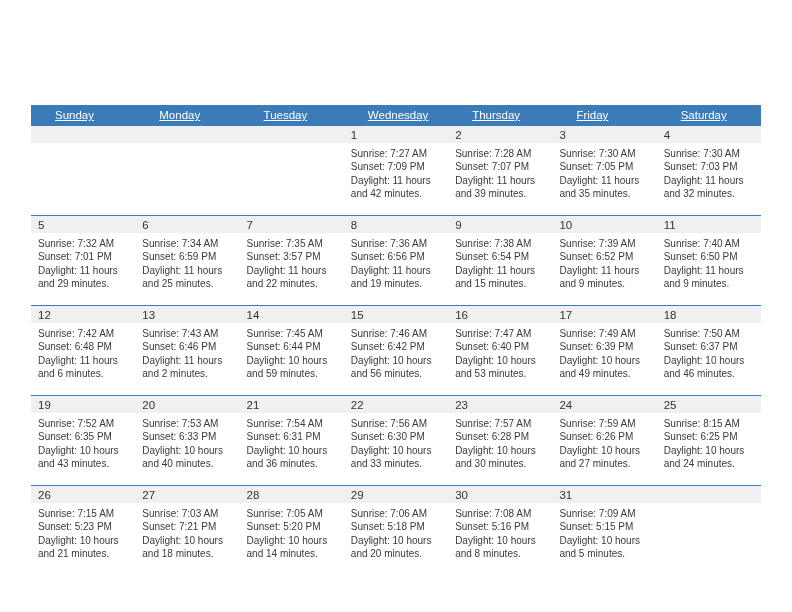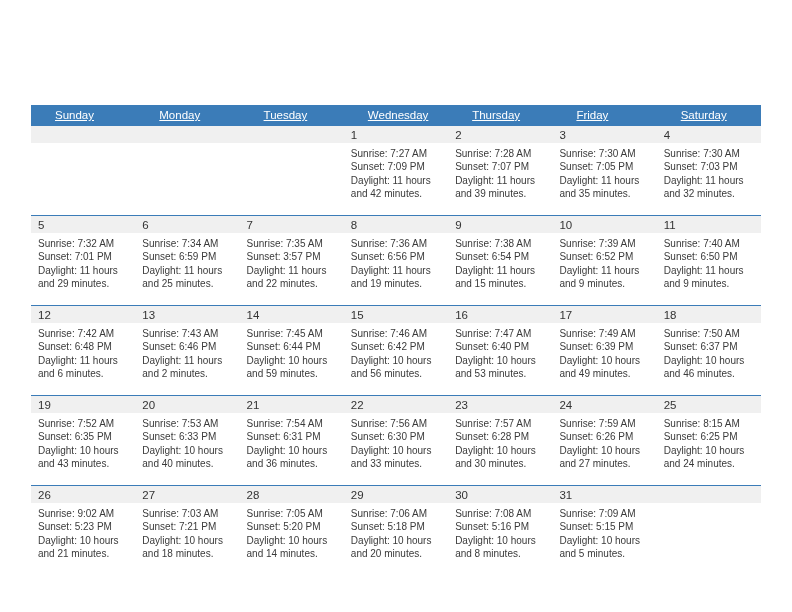--- a/index.html
+++ b/index.html
@@ -394,21 +394,21 @@
               <div>Sunset: 6:25 PM</div>
               <div>Daylight: 10 hours</div>
               <div>and 24 minutes.</div>
             </div>
           </td>
         </tr>
         <tr class="week-row">
           <td>
             <div class="daynum">26</div>
             <div class="info">
-              <div>Sunrise: 9:02 AM</div>
+              <div>Sunrise: 7:15 AM</div>
               <div>Sunset: 5:23 PM</div>
               <div>Daylight: 10 hours</div>
               <div>and 21 minutes.</div>
             </div>
           </td>
           <td>
             <div class="daynum">27</div>
             <div class="info">
               <div>Sunrise: 7:03 AM</div>
               <div>Sunset: 7:21 PM</div>

